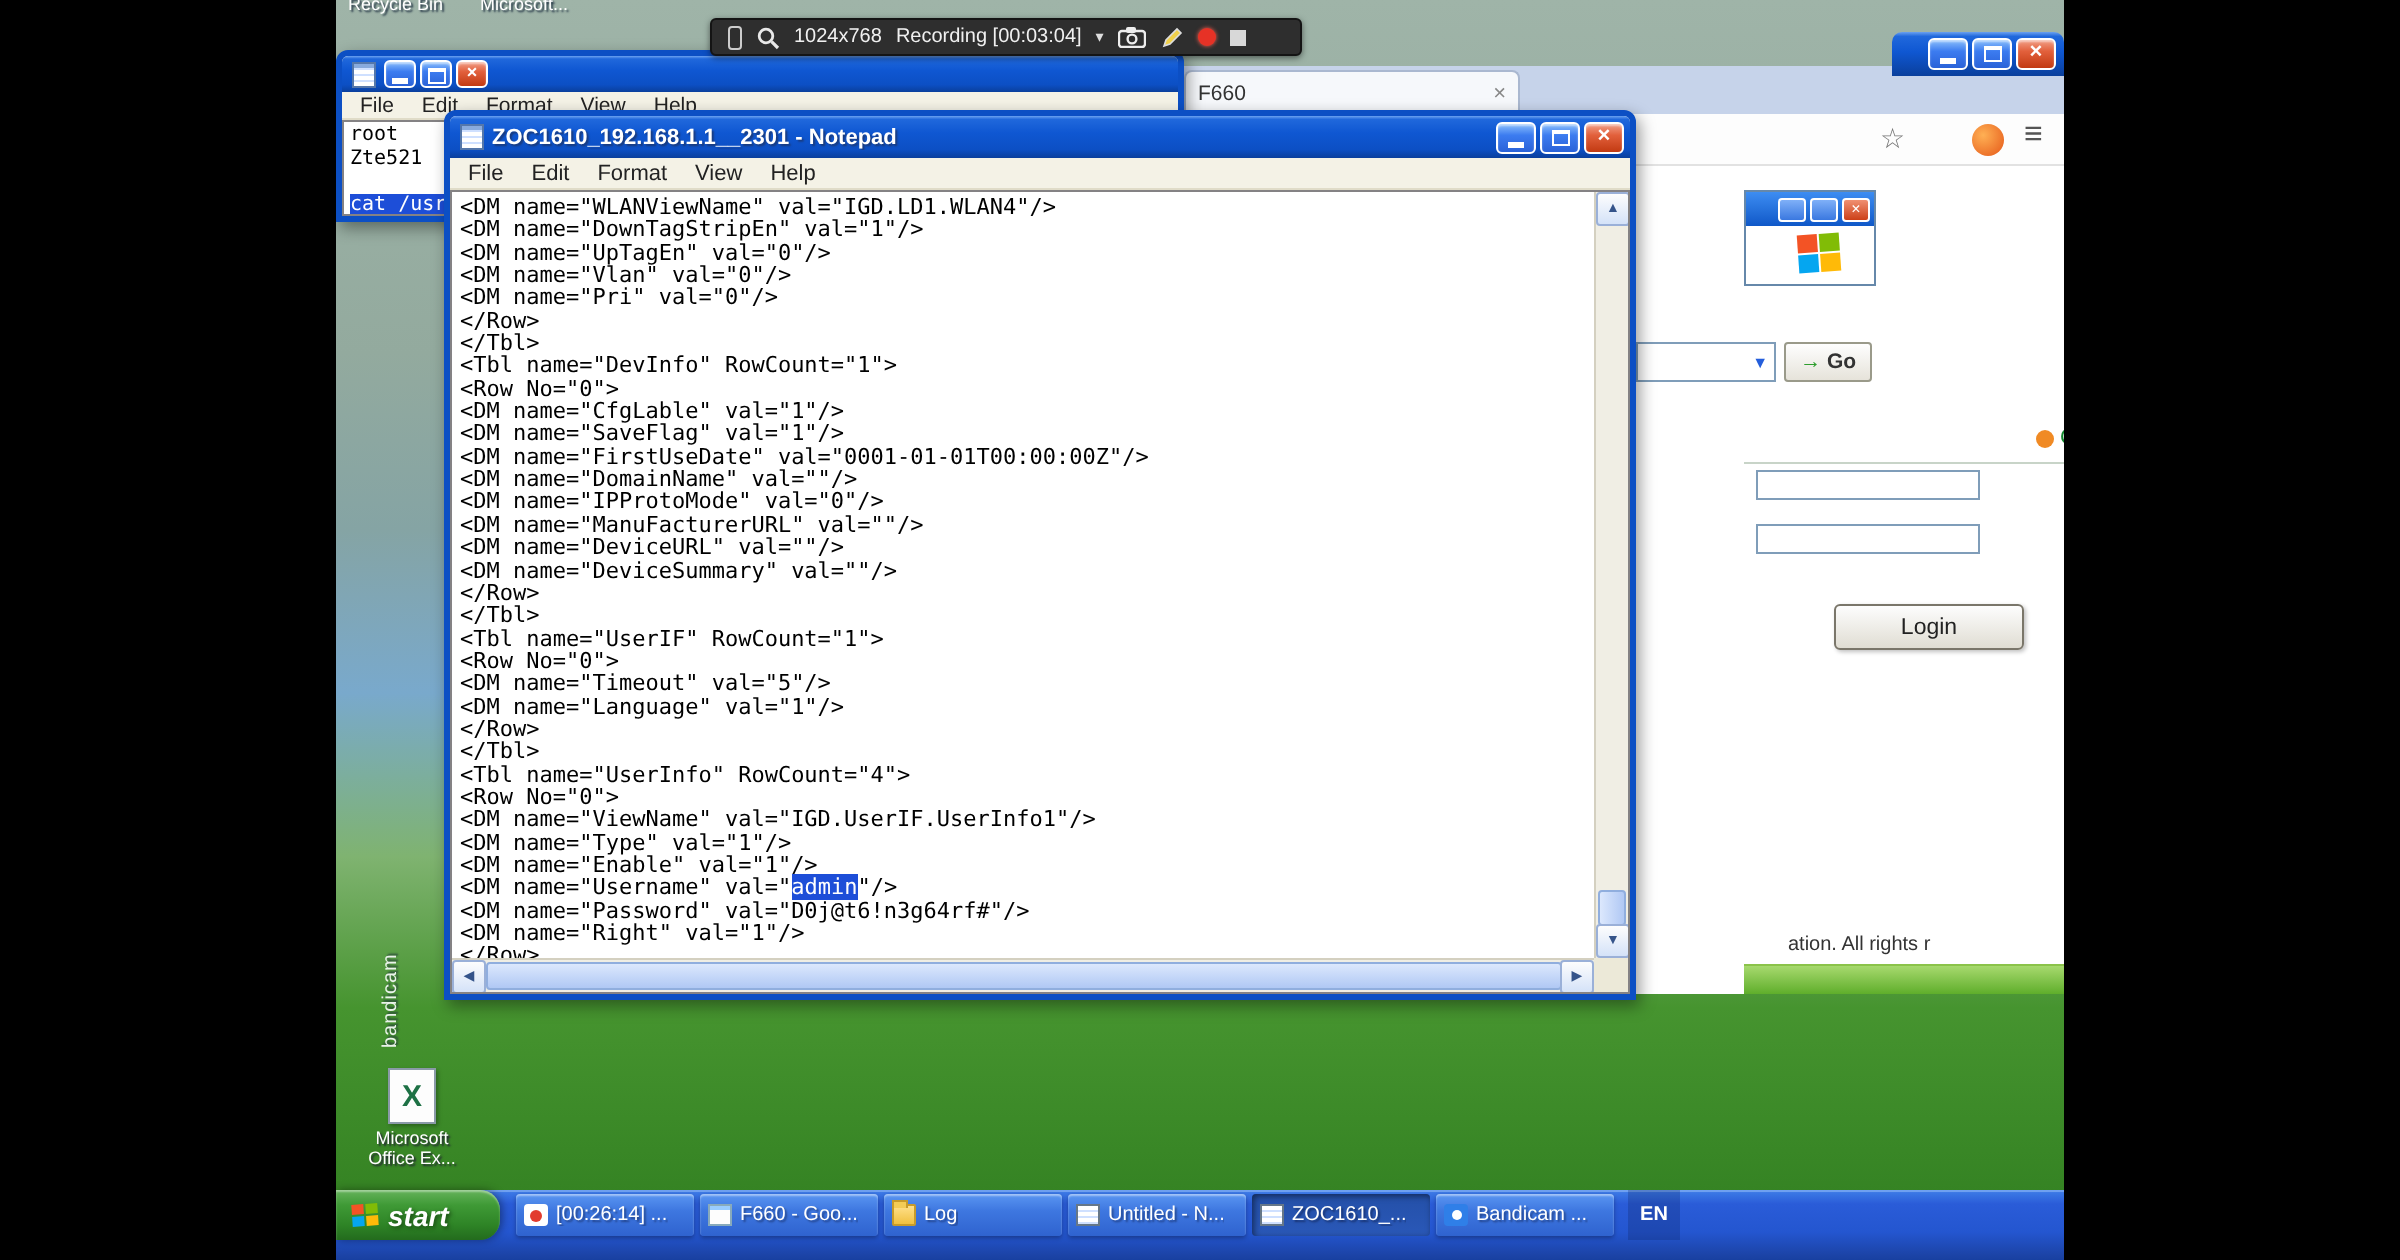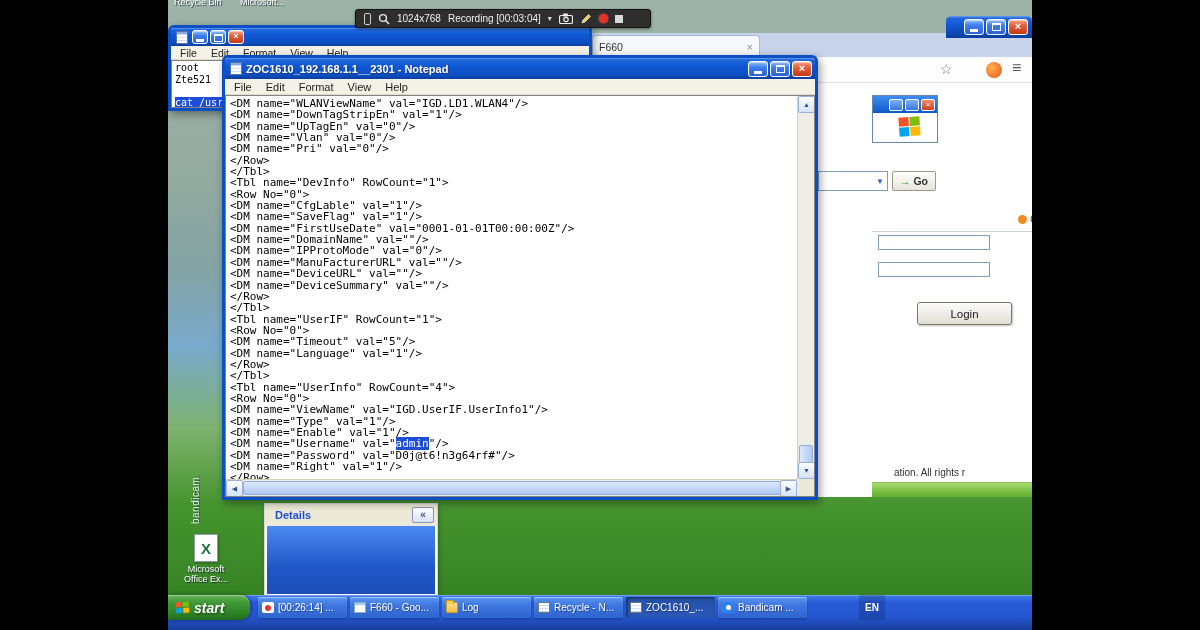--- a/index.html
+++ b/index.html
@@ -160,21 +160,21 @@
   .tb-ic.rec-timer { background:#fff; border-radius:2px; }
   .tb-ic.rec-timer::after { content:""; position:absolute; left:3px; top:2.5px; width:6px; height:6px; border-radius:50%; background:#e23c2e; }
   .tb-ic.webpage { background:#fdfdfd; border:1px solid #88aabb; box-shadow:inset 0 2px 0 #99ccff; }
   .tb-ic.folder { background:linear-gradient(#ffe08a,#f0c040); border:1px solid #c89b2a; border-radius:1px; }
   .tb-ic.folder::before { content:""; position:absolute; top:-3px; left:-1px; width:6px; height:3px; background:#f4cc55;
                           border:1px solid #c89b2a; border-bottom:none; }
   .tb-ic.notepad { background:repeating-linear-gradient(180deg,#fff 0 2px,#cfe0ff 2px 3px); border:1px solid #667788; }
   .tb-ic.bandicam { background:#2f7fe8; border-radius:2px; }
   .tb-ic.bandicam::after { content:""; position:absolute; left:3.5px; top:3px; width:5px; height:5px; background:#fff; border-radius:50%; }
   .lang { position:absolute; left:646px; top:0; width:26px; height:25px; background:rgba(10,30,90,.25);
-          color:#fff; font-weight:bold; font-size:10px; display:flex; align-items:center; justify-content:center;margin-left:45px; }
+          color:#fff; font-weight:bold; font-size:10px; display:flex; align-items:center; justify-content:center; }
   .tray { position:absolute; left:674px; right:0; top:0; height:25px;
           background:linear-gradient(180deg,#68a6ee,#3f7bd8 60%,#2f63c0);
           border-left:1px solid #8cc0f8; box-shadow:inset 2px 0 3px rgba(0,0,0,.25); }
   .trayicons { position:absolute; left:8px; top:7px; display:flex; gap:4px; align-items:center; }
   .tray-ic { width:11px; height:11px; display:inline-block; }
   .tray-ic.circle { border-radius:50%; }
   .tray-ic.square { border-radius:2px; }
   .clock { position:absolute; right:8px; top:50%; transform:translateY(-50%); color:#fff; font-size:10.5px;
            text-shadow:1px 1px 1px rgba(0,0,30,.5); }
 </style>
@@ -280,27 +280,20 @@
     <div class="np-body u">
         <div id="untitled-lines">
           <div class="np-line">root</div>
           <div class="np-line">Zte521</div>
           <div class="np-line"> </div>
           <div class="np-line"><span class="sel">cat /usr</span></div>
         </div>
       </div>
   </div>
 
-  <div class="details-win">
-    <div class="details-bar">
-      <span class="details-label">Details</span>
-      <span class="details-btn">«</span>
-    </div>
-    <div class="details-body"></div>
-  </div>
 
   <div class="win zoc">
     <div class="titlebar">
       <span class="np-icon"></span>
       <span class="title-text">ZOC1610_192.168.1.1__2301 - Notepad</span>
       <span class="tb-btns">
         <span class="xpbtn">
             <i class="g-min"></i>
           </span>
         <span class="xpbtn">
@@ -412,21 +405,21 @@
         <div class="taskbtn">
           <span class="tb-ic webpage"></span>
           <span class="tb-label">F660 - Goo...</span>
         </div>
         <div class="taskbtn">
           <span class="tb-ic folder"></span>
           <span class="tb-label">Log</span>
         </div>
         <div class="taskbtn">
           <span class="tb-ic notepad"></span>
-          <span class="tb-label">Recycle - N...</span>
+          <span class="tb-label">Untitled - N...</span>
         </div>
         <div class="taskbtn active">
           <span class="tb-ic notepad"></span>
           <span class="tb-label">ZOC1610_...</span>
         </div>
         <div class="taskbtn">
           <span class="tb-ic bandicam"></span>
           <span class="tb-label">Bandicam ...</span>
         </div>
       </div>

